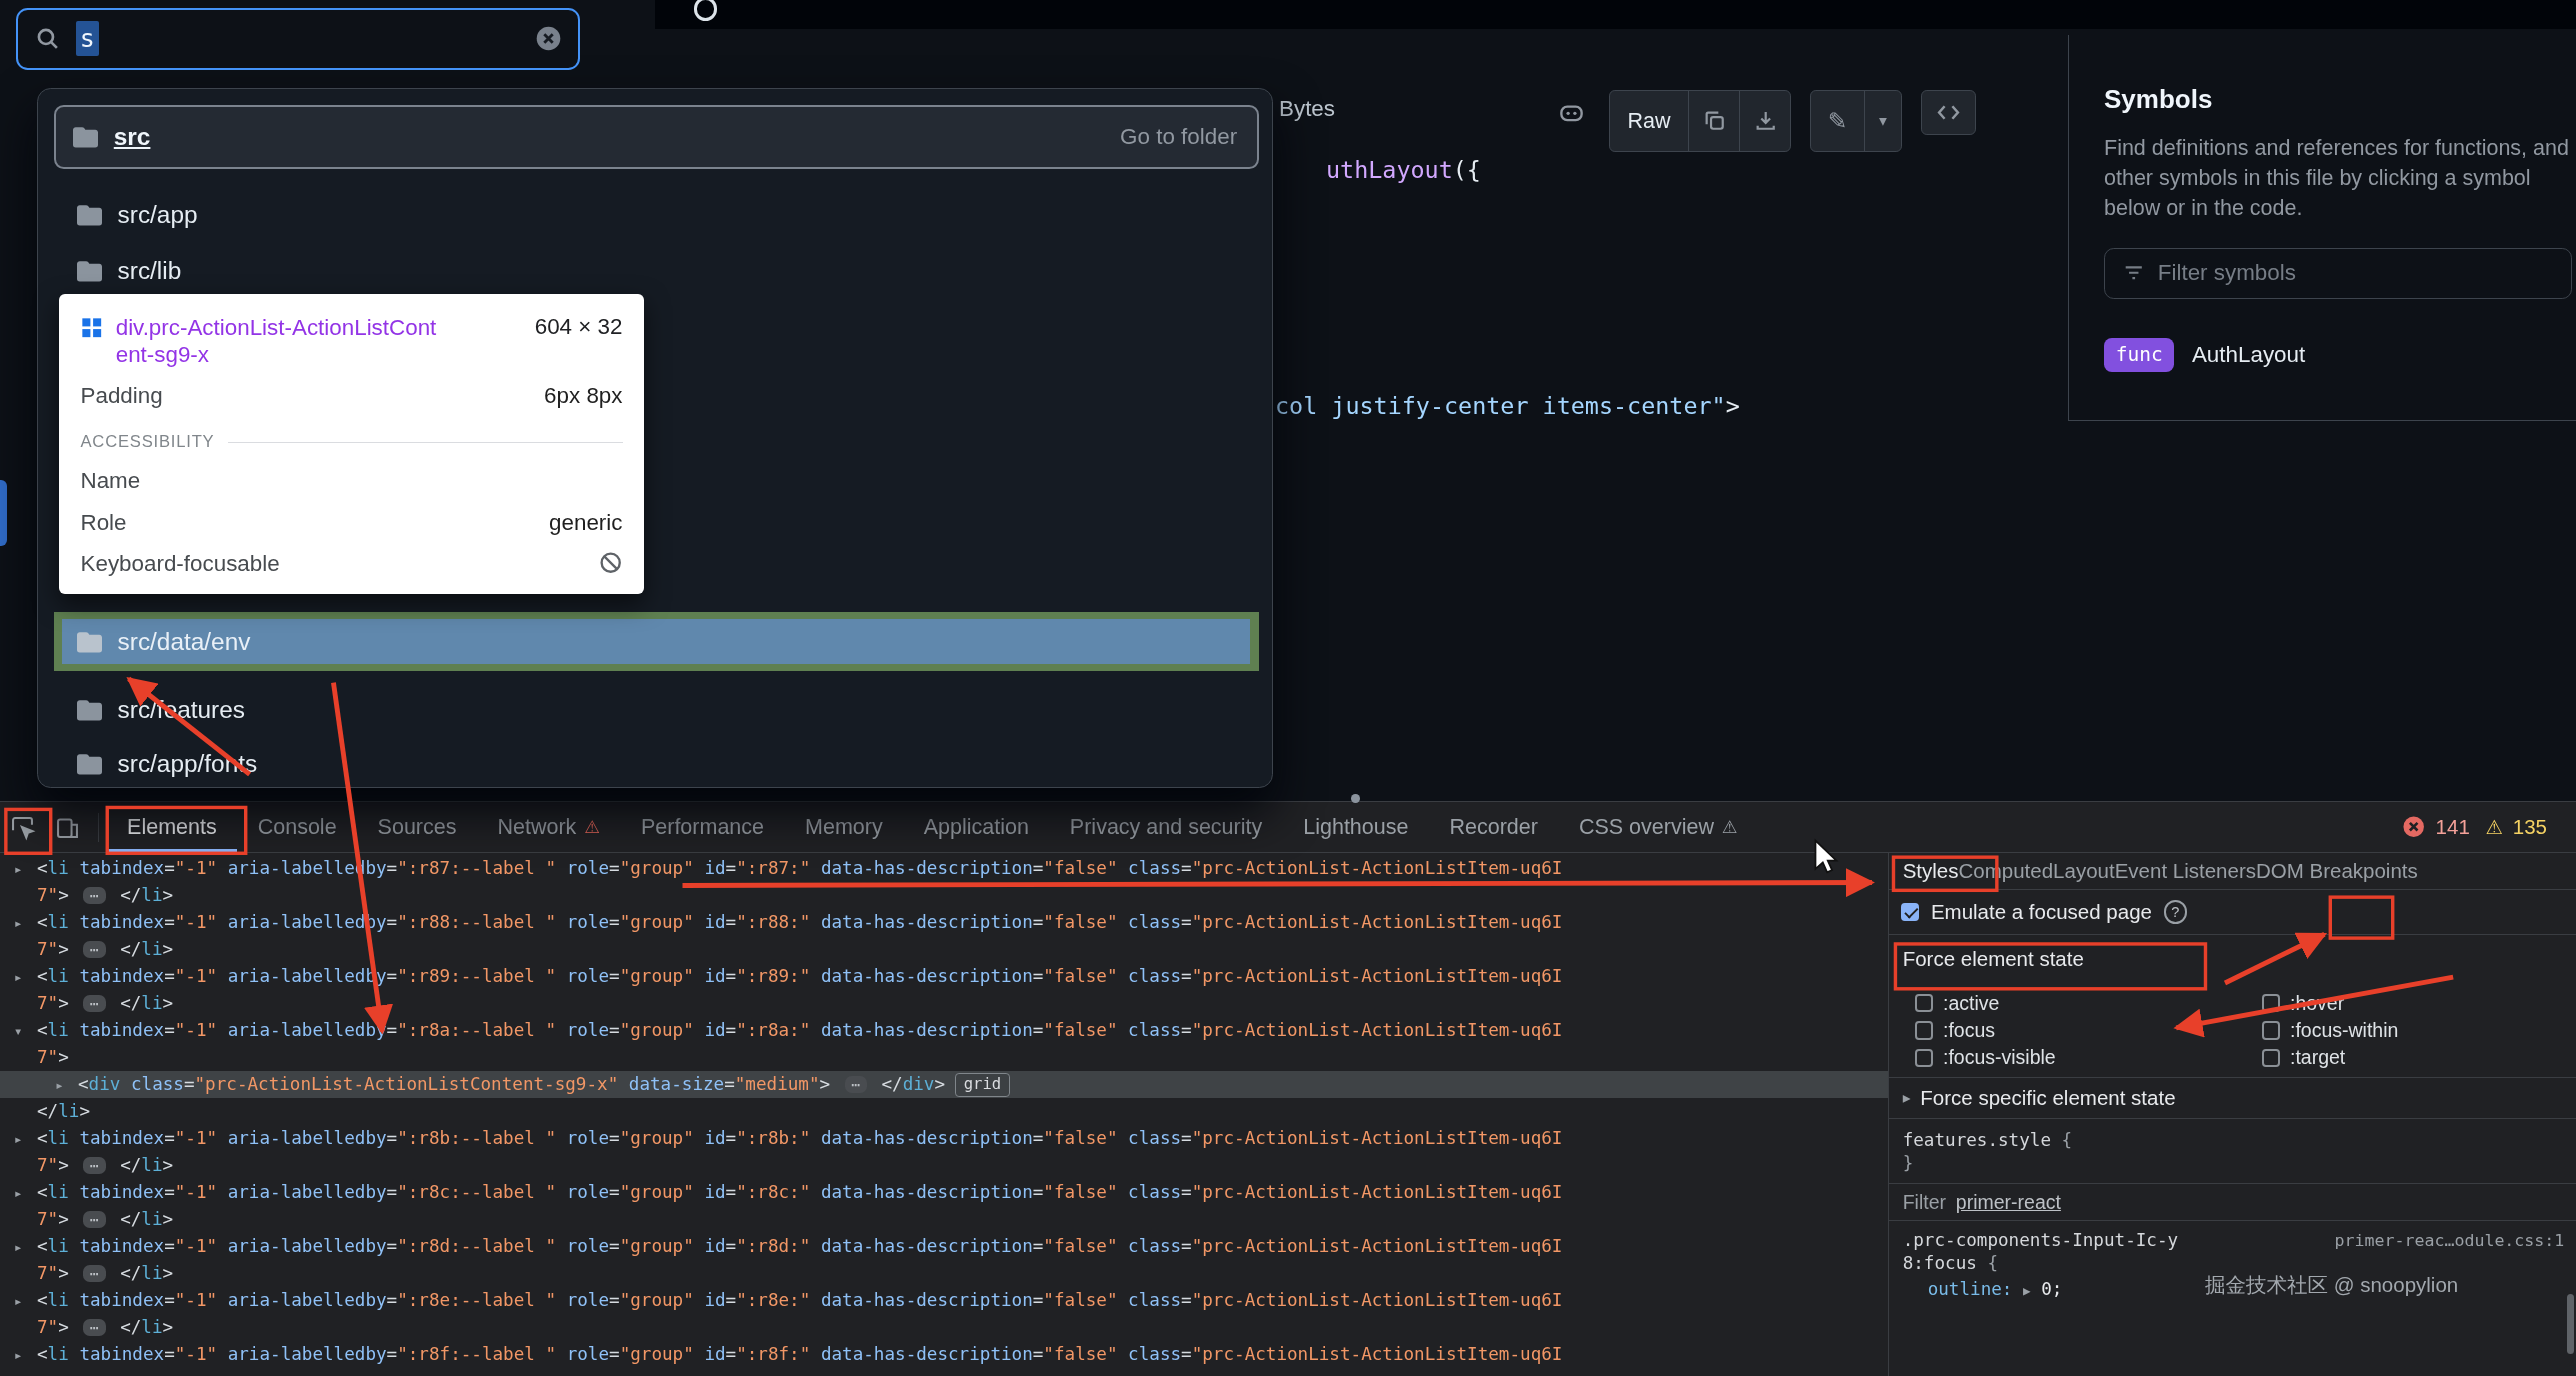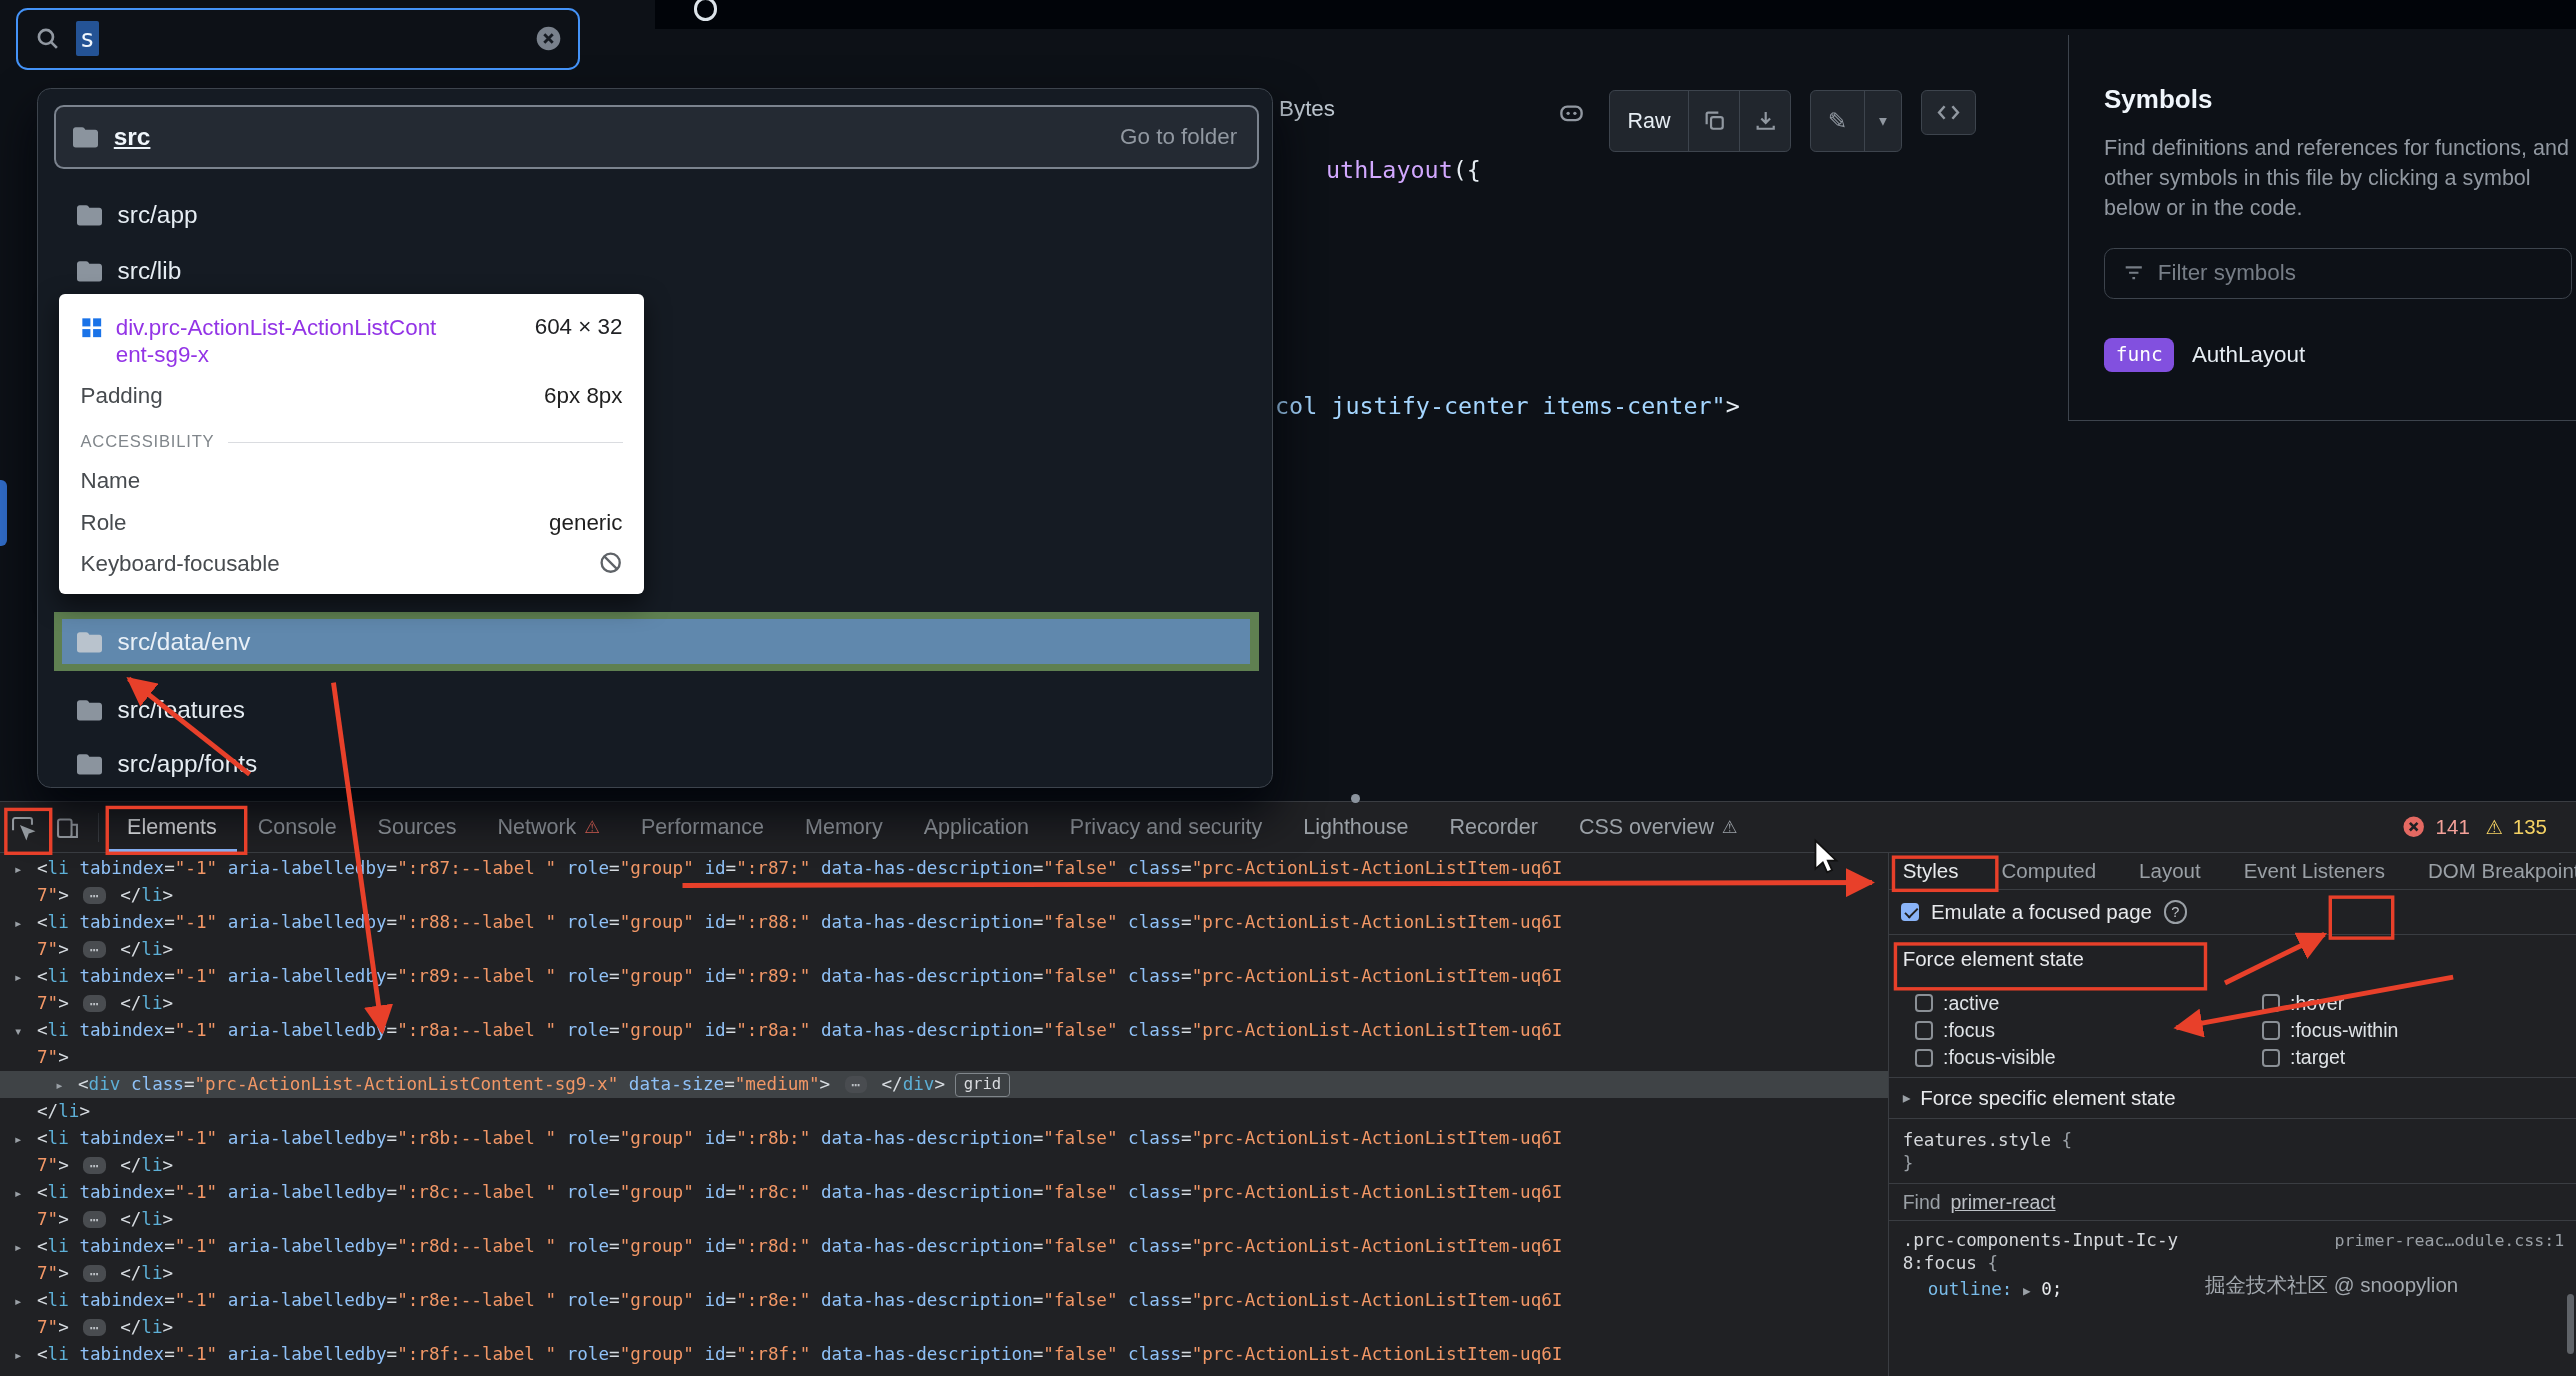--- a/index.html
+++ b/index.html
@@ -95,21 +95,21 @@
   .trow.ind { padding-left:78px; }
   .trow.ind .arr { left:55px; }
   .trow.sel { background:#3f4346; }
   .tag { color:#5db0d7; font-style:normal; }
   .attr { color:#8fc1f7; font-style:normal; }
   .val { color:#f29766; font-style:normal; }
   .dots { font-style:normal; background:#494c50; color:#bdc1c6; border-radius:6.8px; padding:0 6.8px; margin:0 3.9px; font-size:14.6px; }
   .gbadge { display:inline-block; border:1px solid #80868b; background:#3c4043; color:#dadce0; border-radius:3.9px; padding:0 7.8px; font-size:15.6px; margin-left:9.8px; line-height:21.5px; vertical-align:1px; }
 
   .dt-styles { flex:1; border-left:1px solid #3a3d42; position:relative; overflow:hidden; }
-  .st-tabs { height:37px; display:flex; align-items:center; gap:43px; padding-left:13.7px; border-bottom:1px solid #3a3d42; white-space:nowrap; overflow:hidden; }
+  .st-tabs { height:37px; display:flex; align-items:center; padding-left:13.7px; border-bottom:1px solid #3a3d42; white-space:nowrap; overflow:hidden; }
   .st-tab { font-size:20.5px; color:#9aa0a6; }
   .st-tab.sel { color:#e8eaed; }
   .st-toolbar { position:relative; height:51px; border-bottom:1px solid #3a3d42; }
   .flt-pill { position:absolute; left:11.7px; top:7.8px; width:388px; height:35px; background:#35363a; border-radius:17.6px; display:flex; align-items:center; gap:9.8px; padding-left:13.7px; }
   .flt-pill input { flex:1; background:transparent; border:none; outline:none; font-size:19.5px; color:#e8eaed; }
   .flt-pill input::placeholder { color:#9aa0a6; }
   .tbtn { position:absolute; font-size:19.5px; color:#c2c7cc; }
   .chev2 { left:413px; top:15.6px; }
   .hovb { left:447px; top:13.7px; }
   .clsb { left:513px; top:13.7px; }
@@ -448,21 +448,21 @@
           <span class="arr">▸</span>
           <span>Force specific element state</span>
         </div>
 
         <div class="sty-section">
           <div><span>features.style</span> <span class="brace">{</span></div>
           <div><span class="brace">}</span></div>
         </div>
 
         <div class="layer-row">
-          <span class="muted">Find</span>
+          <span class="muted">Filter</span>
           <a class="layer-link">primer-react</a>
         </div>
 
         <div class="rule-block">
           <span class="src-link">primer-reac…odule.css:1</span>
           <div class="rule-sel"><span>.prc-components-Input-Ic-y8:focus</span> <span class="brace">{</span></div>
           <div class="decl">
             <span class="prop">outline:</span>
             <span class="expander">▶</span>
             <span class="dval">0;</span>

